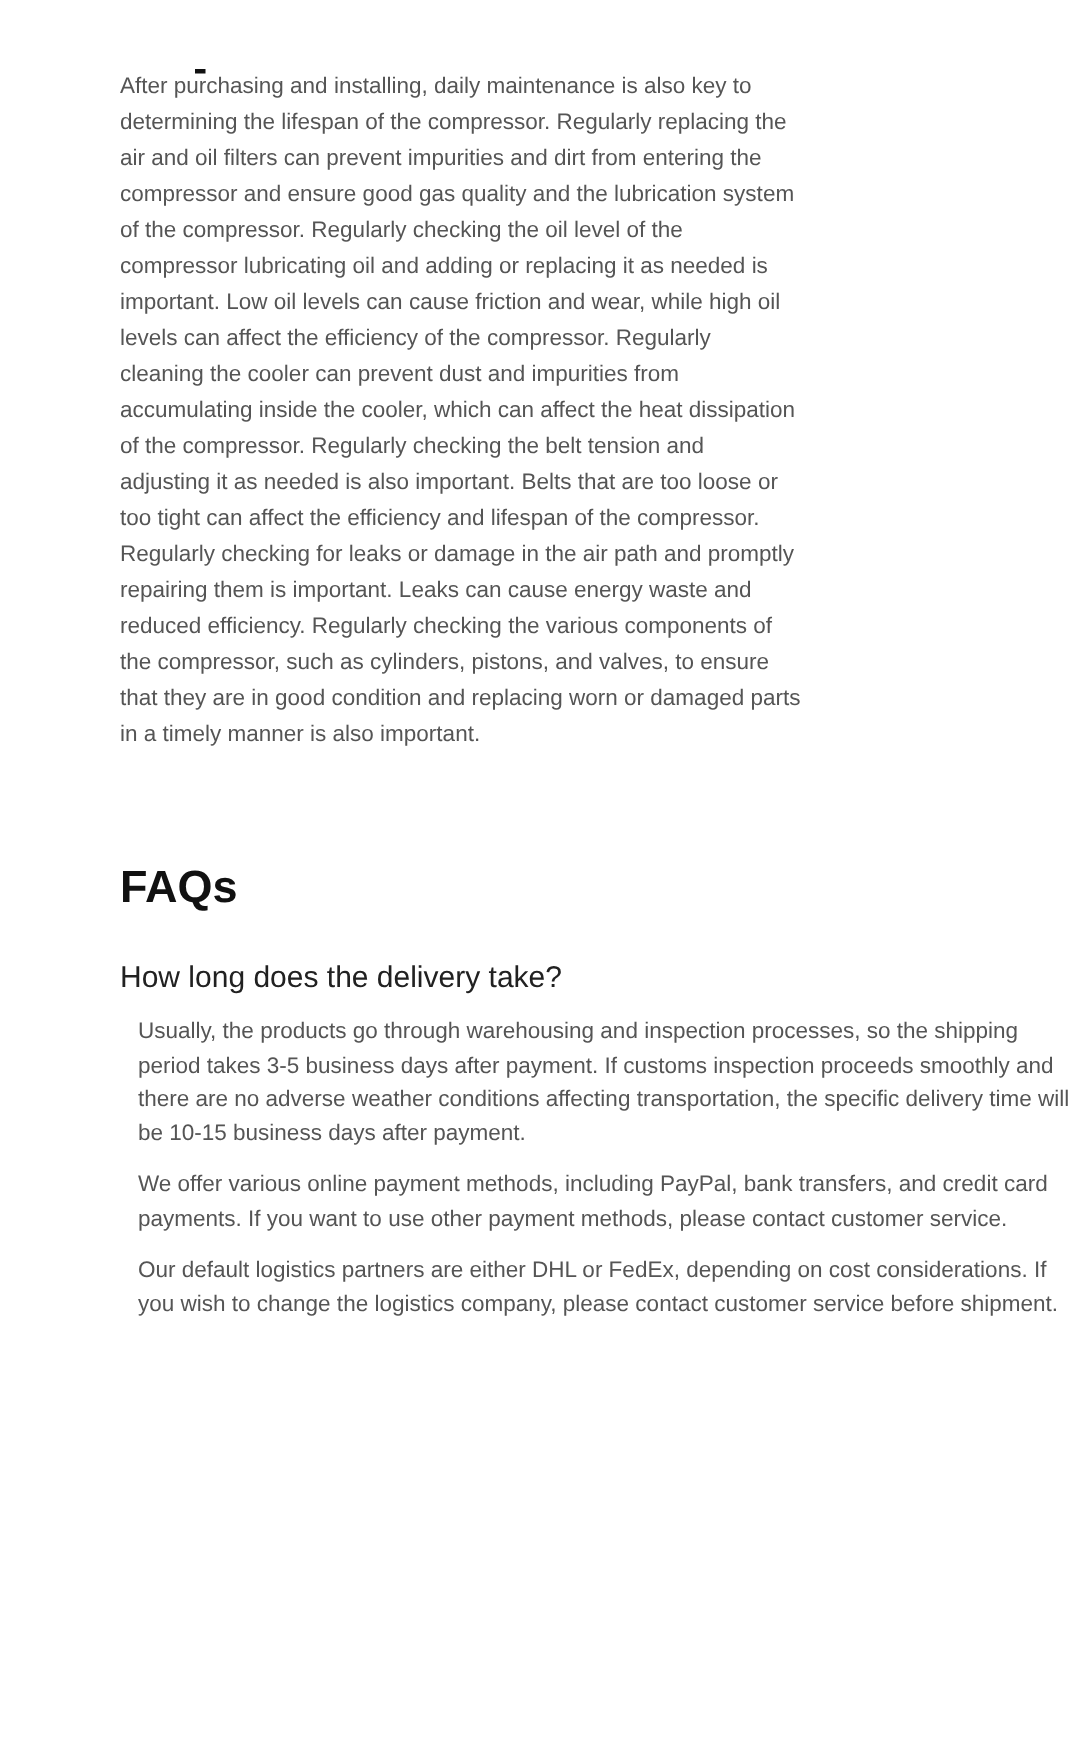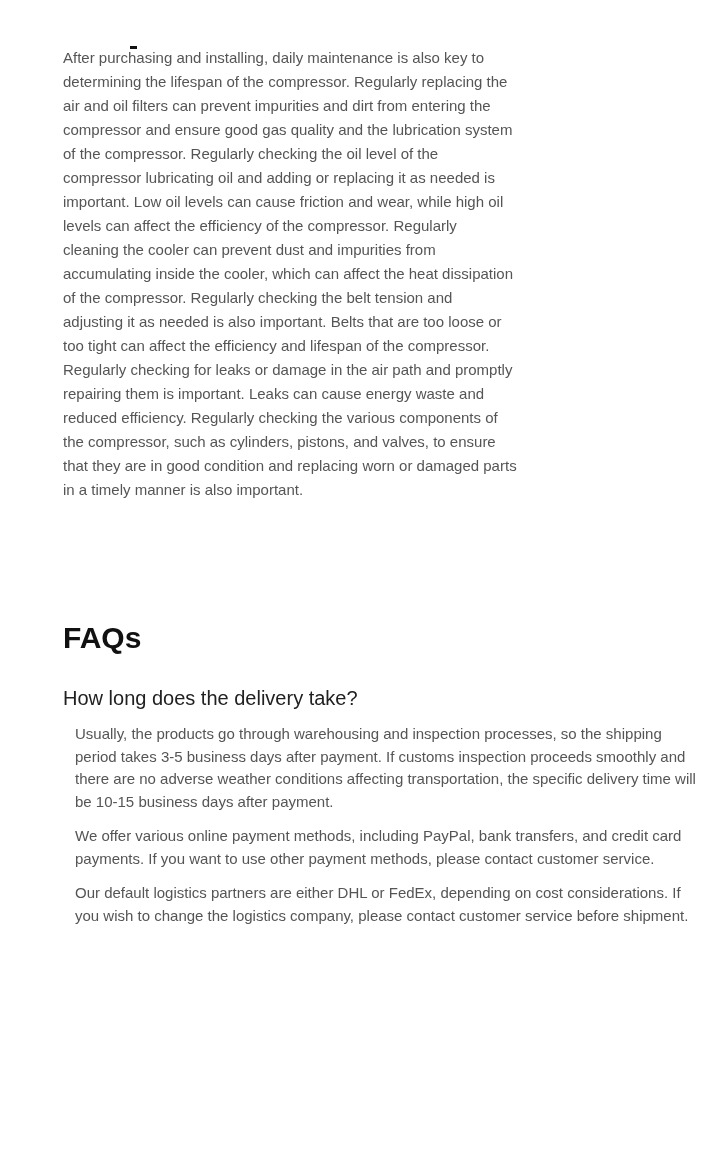--- a/index.html
+++ b/index.html
@@ -25,32 +25,32 @@
   
   .clipped-heading-remnant {
     position: absolute;
     left: 130px;
     top: 0;
     width: 7px;
     height: 3px;
     background: #111111;
   }
   .content {
-    padding-left: 63px;
+    padding-left: 80px;
   }
   .maintenance-paragraph {
     margin: 46px 0 0 0;
     width: 480px;
     font-size: 15px;
     line-height: 24px;
     color: #555555;
     white-space: pre-line;
   }
   .faqs-title {
-    margin: 118px 0 0 0;
+    margin: 72px 0 0 0;
     font-size: 30px;
     line-height: 36px;
     font-weight: 700;
     color: #111111;
   }
   .faq-item .question {
     margin: 36px 0 13px 0;
     font-size: 20px;
     line-height: 24px;
     font-weight: 400;

